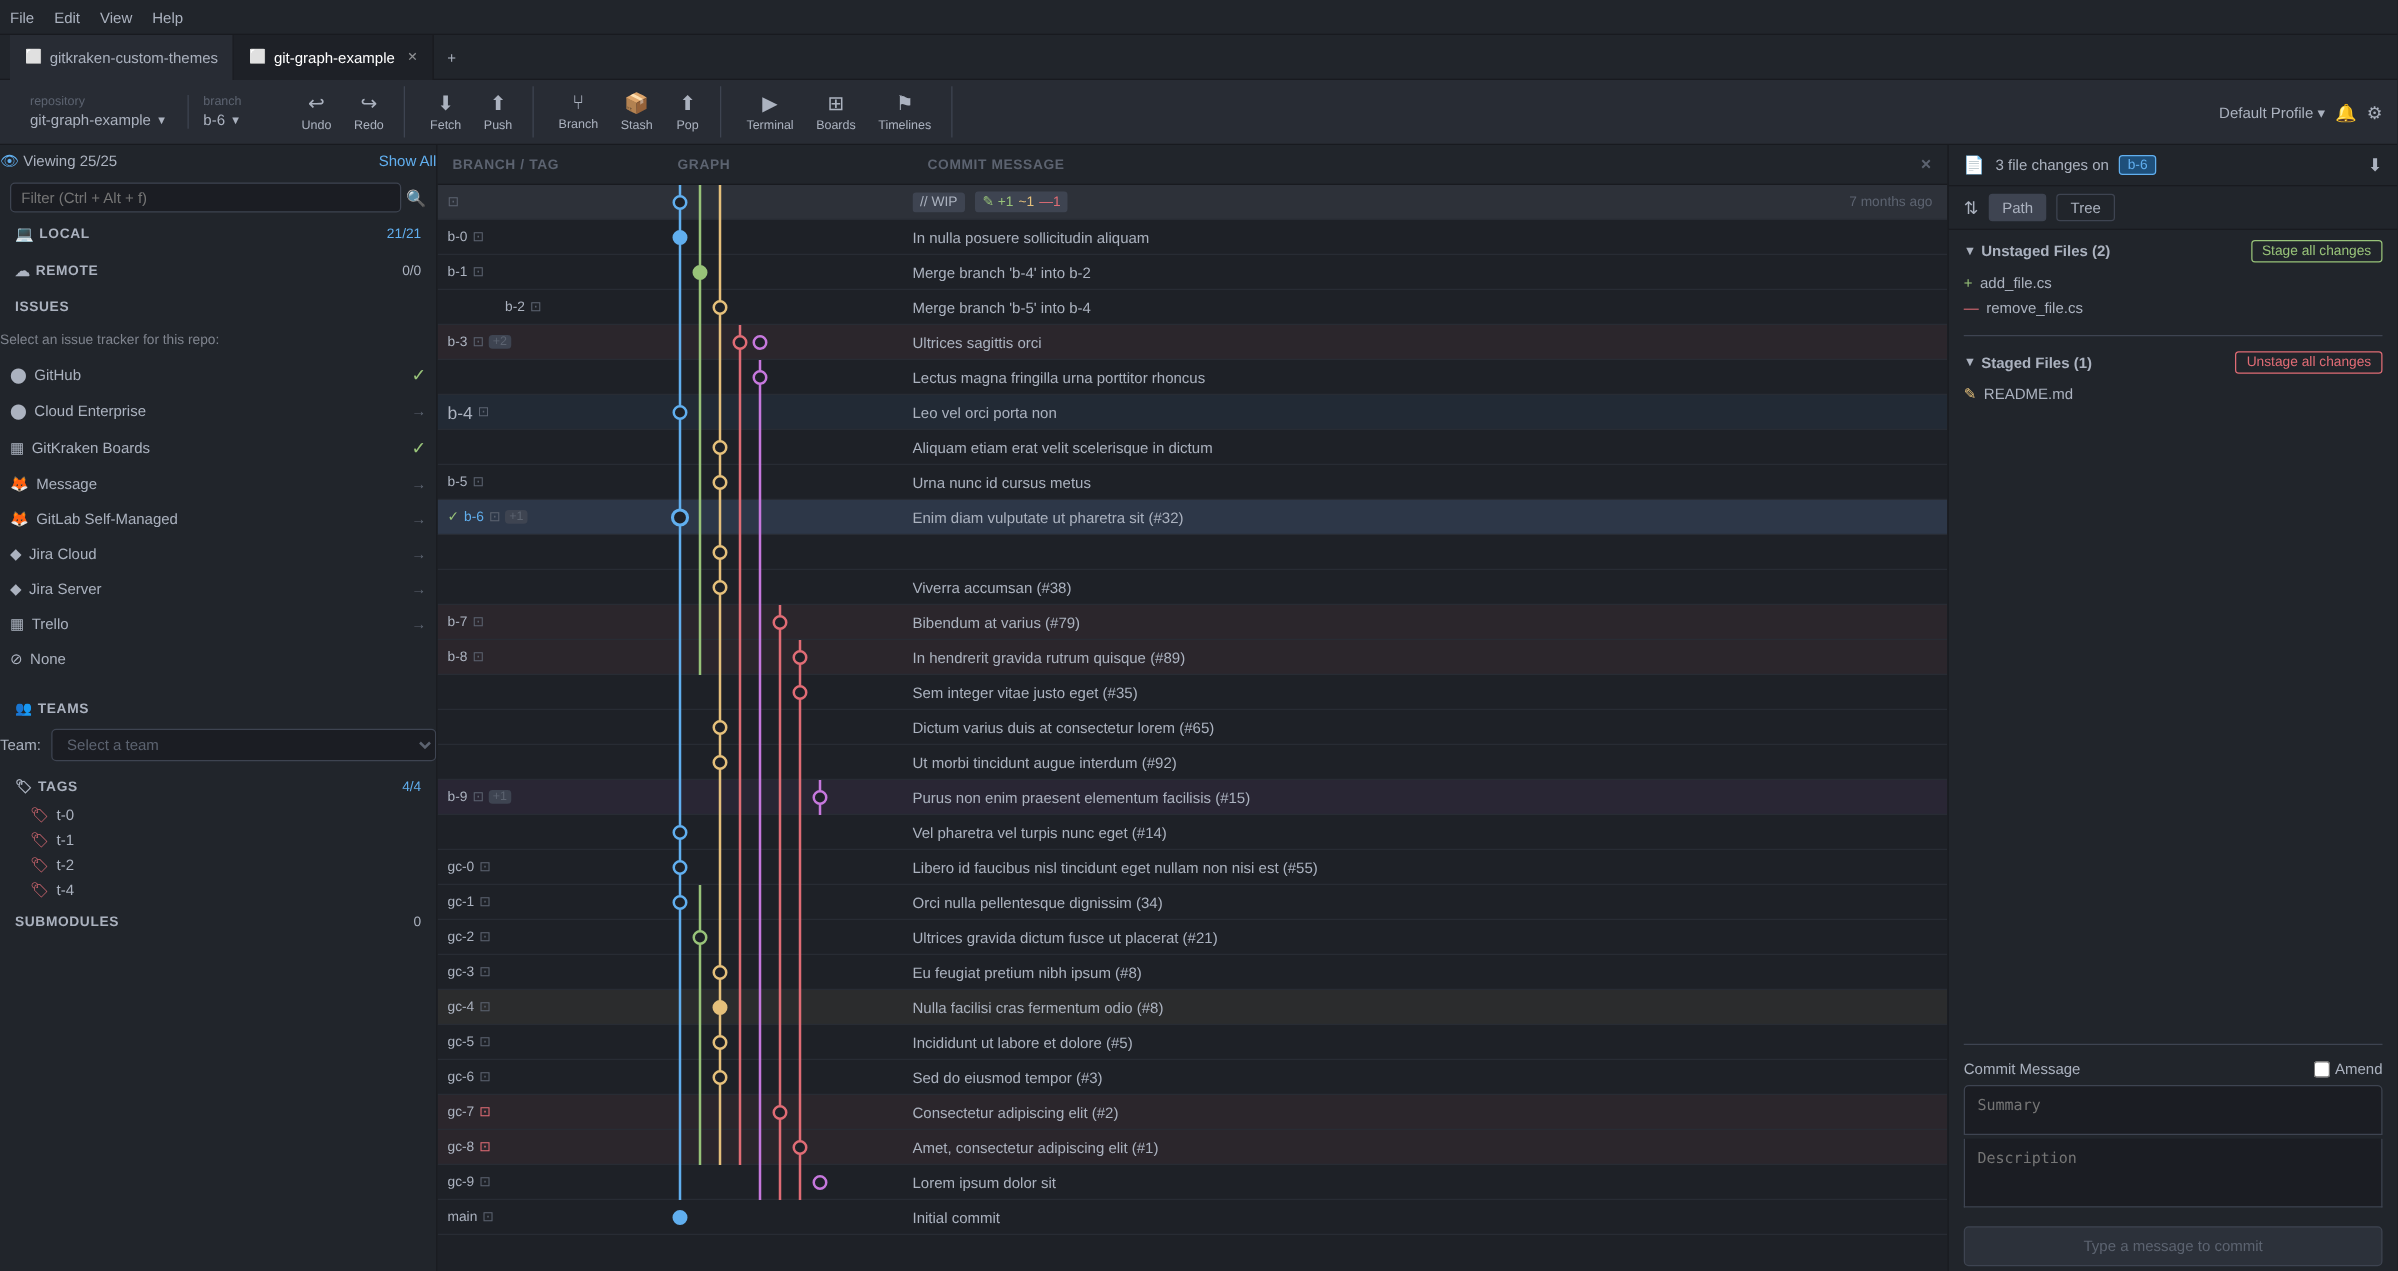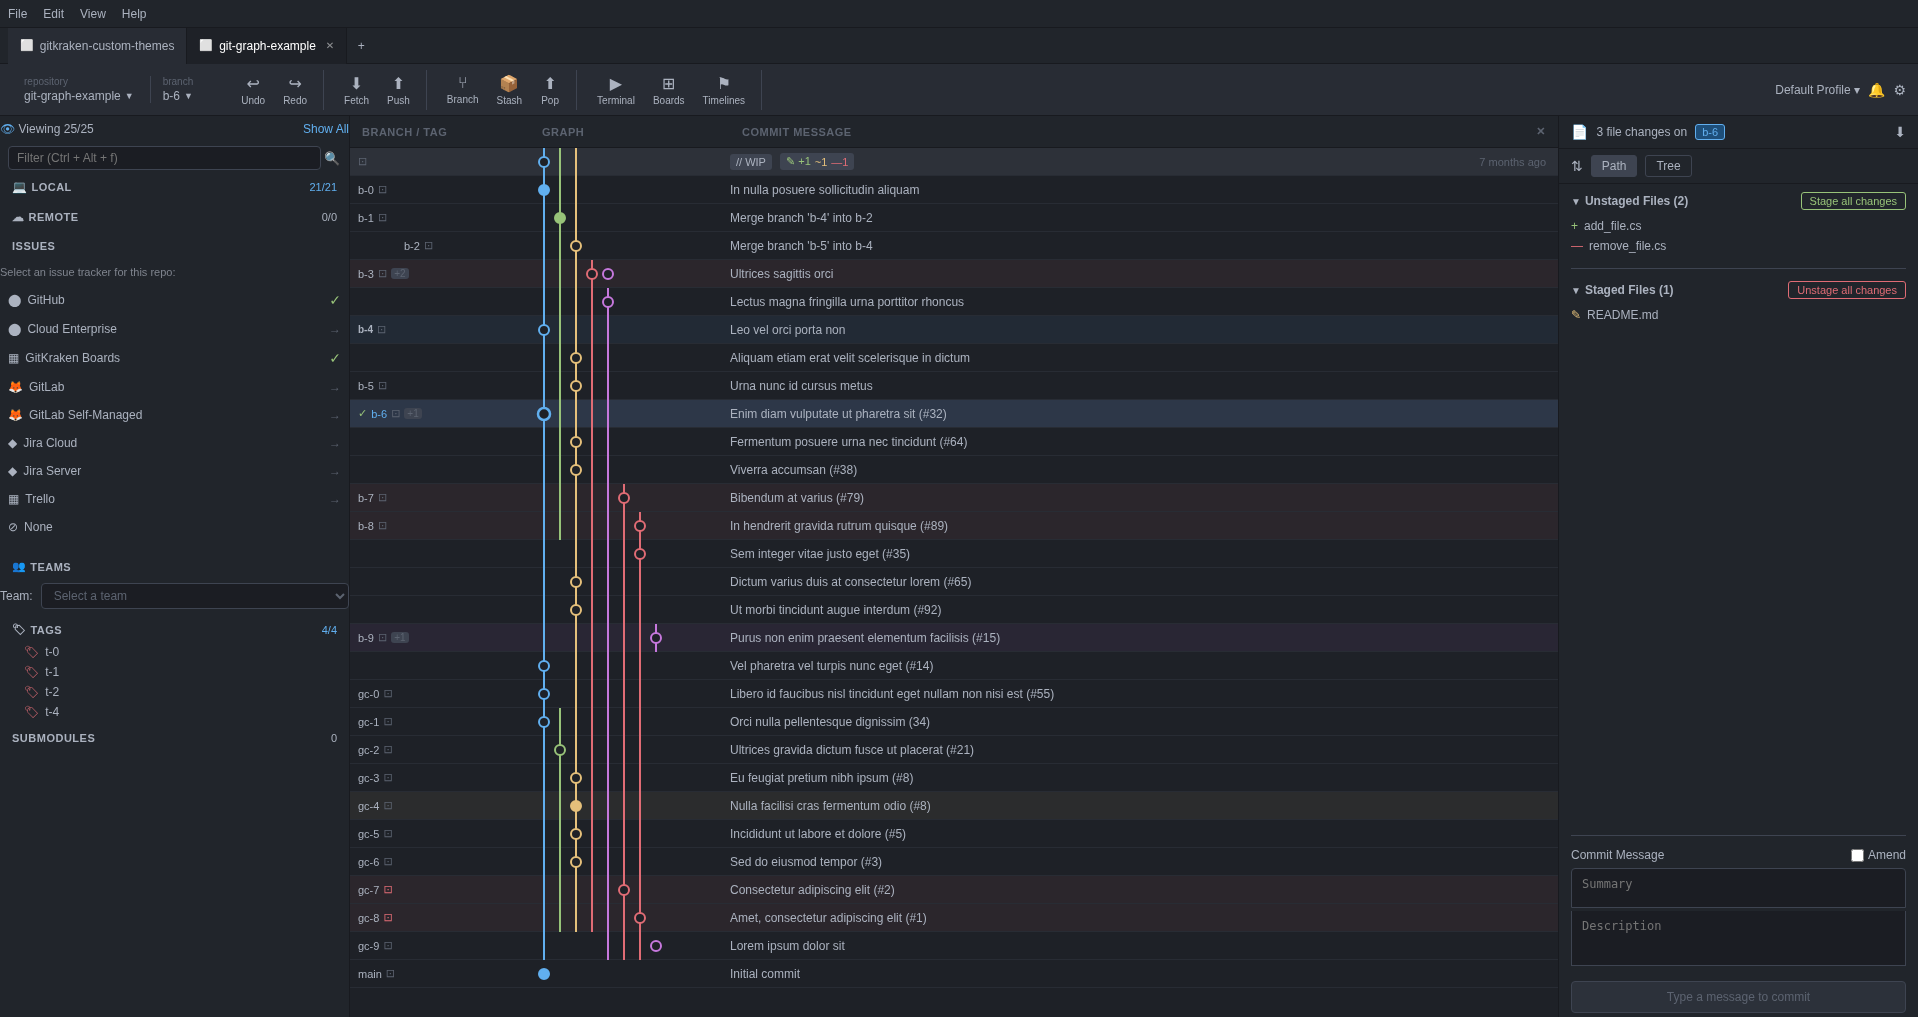--- a/index.html
+++ b/index.html
@@ -266,21 +266,21 @@
         <div class="tracker-item">
           <div class="tracker-left">
             <span>▦</span>
             <span>GitKraken Boards</span>
           </div>
           <span class="tracker-check">✓</span>
         </div>
         <div class="tracker-item">
           <div class="tracker-left">
             <span>🦊</span>
-            <span>GitLab</span>
+            <span>Message</span>
           </div>
           <span class="tracker-arrow">→</span>
         </div>
         <div class="tracker-item">
           <div class="tracker-left">
             <span>🦊</span>
             <span>GitLab Self-Managed</span>
           </div>
           <span class="tracker-arrow">→</span>
         </div>
@@ -474,21 +474,21 @@
             <line x1="62" y1="0" x2="62" y2="28" stroke="#e06c75" stroke-width="2"></line>
             <line x1="78" y1="0" x2="78" y2="28" stroke="#c678dd" stroke-width="2"></line>
             <circle cx="78" cy="14" r="5" fill="#1e2127" stroke="#c678dd" stroke-width="2"></circle>
           </svg>
         </div>
         <div class="msg-col">Lectus magna fringilla urna porttitor rhoncus</div>
       </div>
 
       <div class="graph-row row-hl-blue">
         <div class="branch-col">
-          <span style="font-size:10px;font-weight:bold;">b-4</span>
+          <span style="font-size:14px;">b-4</span>
           <span style="font-size:11px; color:#5c6370;">⊡</span>
         </div>
         <div class="graph-col" style="position:relative; width:200px; height:28px;">
           <svg width="200" height="28" style="position:absolute;top:0;left:0;">
             <line x1="14" y1="0" x2="14" y2="28" stroke="#61afef" stroke-width="2"></line>
             <line x1="30" y1="0" x2="30" y2="28" stroke="#98c379" stroke-width="2"></line>
             <line x1="46" y1="0" x2="46" y2="28" stroke="#e5c07b" stroke-width="2"></line>
             <line x1="62" y1="0" x2="62" y2="28" stroke="#e06c75" stroke-width="2"></line>
             <line x1="78" y1="0" x2="78" y2="28" stroke="#c678dd" stroke-width="2"></line>
             <circle cx="14" cy="14" r="5" fill="#1e2127" stroke="#61afef" stroke-width="2"></circle>
@@ -555,21 +555,20 @@
         <div class="graph-col" style="position:relative; width:200px; height:28px;">
           <svg width="200" height="28" style="position:absolute;top:0;left:0;">
             <line x1="14" y1="0" x2="14" y2="28" stroke="#61afef" stroke-width="2"></line>
             <line x1="30" y1="0" x2="30" y2="28" stroke="#98c379" stroke-width="2"></line>
             <line x1="46" y1="0" x2="46" y2="28" stroke="#e5c07b" stroke-width="2"></line>
             <line x1="62" y1="0" x2="62" y2="28" stroke="#e06c75" stroke-width="2"></line>
             <line x1="78" y1="0" x2="78" y2="28" stroke="#c678dd" stroke-width="2"></line>
             <circle cx="46" cy="14" r="5" fill="#1e2127" stroke="#e5c07b" stroke-width="2"></circle>
           </svg>
         </div>
-        <div class="msg-col">Fermentum posuere urna nec tincidunt (#64)</div>
       </div>
 
       <div class="graph-row">
         <div class="branch-col"></div>
         <div class="graph-col" style="position:relative; width:200px; height:28px;">
           <svg width="200" height="28" style="position:absolute;top:0;left:0;">
             <line x1="14" y1="0" x2="14" y2="28" stroke="#61afef" stroke-width="2"></line>
             <line x1="30" y1="0" x2="30" y2="28" stroke="#98c379" stroke-width="2"></line>
             <line x1="46" y1="0" x2="46" y2="28" stroke="#e5c07b" stroke-width="2"></line>
             <line x1="62" y1="0" x2="62" y2="28" stroke="#e06c75" stroke-width="2"></line>

